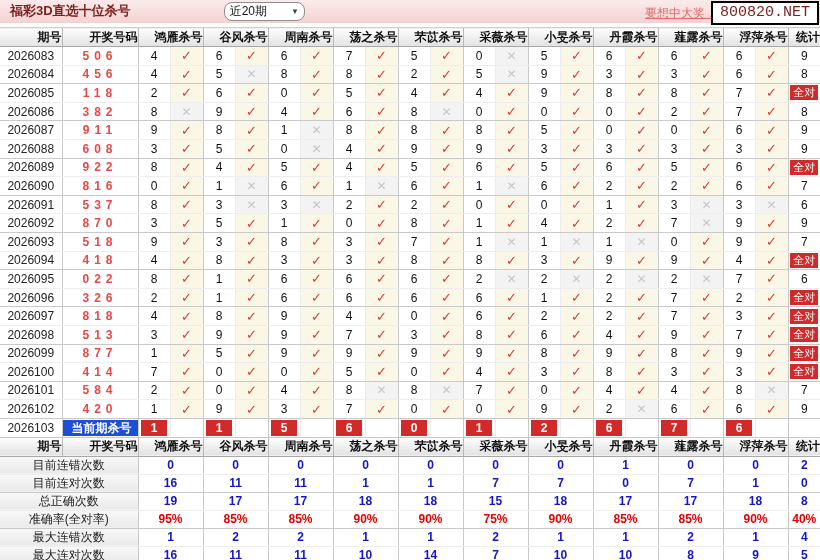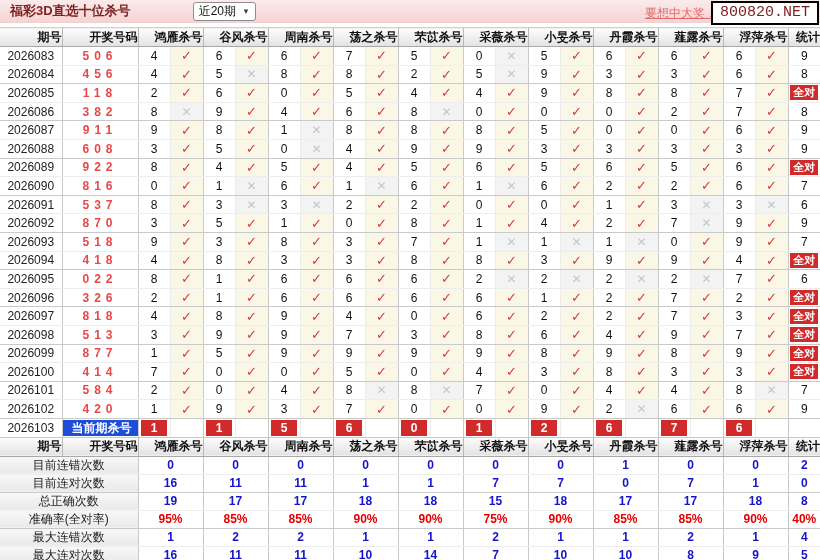--- a/index.html
+++ b/index.html
@@ -3,23 +3,23 @@
 <meta charset="utf-8">
 <style>
   html,body{margin:0;padding:0;background:#fff;}
   .screen{width:820px;height:560px;overflow:hidden;position:relative;
           font-family:"Liberation Sans",sans-serif;background:#fff;}
 
   
   .topbar{height:22px;background:linear-gradient(#FBEBEB,#F5D3D3);
           border-bottom:1px solid #EFD2D2;display:flex;align-items:center;position:relative;}
   .title{color:#7E1F1F;font-weight:bold;font-size:13px;margin-left:10px;}
-  .range-select{margin-left:62px;background:#fff;border:1px solid #8E8E8E;border-radius:3px;
+  .range-select{margin-left:93px;background:#fff;border:1px solid #8E8E8E;border-radius:8px;
           height:17px;line-height:17px;padding:0 5px;font-size:12px;color:#111;
-          display:flex;align-items:center;gap:6px;cursor:default;}
+          display:flex;align-items:center;gap:24px;cursor:default;}
   .chev{font-size:8px;color:#444;}
   .topbar-right{position:absolute;right:1px;top:0;height:26px;display:flex;align-items:center;z-index:5;}
   .promo{color:#E26A6A;font-size:12px;text-decoration:underline;margin-right:-6px;white-space:nowrap;}
   .sitebox{background:#fff;border:2px solid #000;color:#7f1d1d;font-size:15px;line-height:20px;
           padding:0 7px;font-family:"Liberation Mono","DejaVu Sans Mono",monospace;z-index:6;}
 
   
   table.main{border-collapse:collapse;table-layout:fixed;width:820px;margin-top:4px;
           font-size:12px;color:#222;}
   table.main th, table.main td{padding:0;text-align:center;vertical-align:middle;overflow:hidden;white-space:nowrap;}
@@ -31,21 +31,21 @@
   tr.pair td{border-bottom:1px solid #C9C9C9;}
   .bl{border-left:1px solid #C9C9C9;}
   th.bl{border-left:1px solid #B8B8B8;margin-top:23px;}
   td.mark{border-left:1px solid #ECECEC;font-family:"Liberation Sans","DejaVu Sans",sans-serif;}
   td.period{color:#222;font-size:12px;}
   td.draw{color:#E84848;font-weight:bold;letter-spacing:5px;padding-left:5px;}
   td.num{color:#111;}
   td.ok{background:#FBF7E6;color:#CF3B3B;font-size:13px;font-weight:bold;}
   td.bad{background:#F3F3F3;color:#C6C6C6;font-size:12px;}
   td.stat{color:#111;}
-  .allright{display:inline-block;background:#D02A2A;color:#fff;font-size:11px;font-weight:bold;
+  .allright{display:inline-block;background:#D02A2A;color:#fff;font-size:11px;font-weight:normal;
           height:15px;line-height:15px;padding:0 3px;}
   tr.cur{height:19px;}
   tr.cur td{border-bottom:1px solid #C9C9C9;}
   .curlabel{display:inline-block;background:#1d4ed8;color:#fff;font-weight:bold;font-size:12px;
           height:16px;line-height:16px;padding:0 9px;}
   .curbadge{display:inline-block;background:#D02A2A;color:#fff;font-weight:bold;font-size:12px;
           width:26px;height:16px;line-height:16px;}
   tr.srow{height:17.4px;}
   tr.srow td{border-bottom:1px solid #EDEDED;}
   tr.spair td{border-bottom:1px solid #C9C9C9;}

